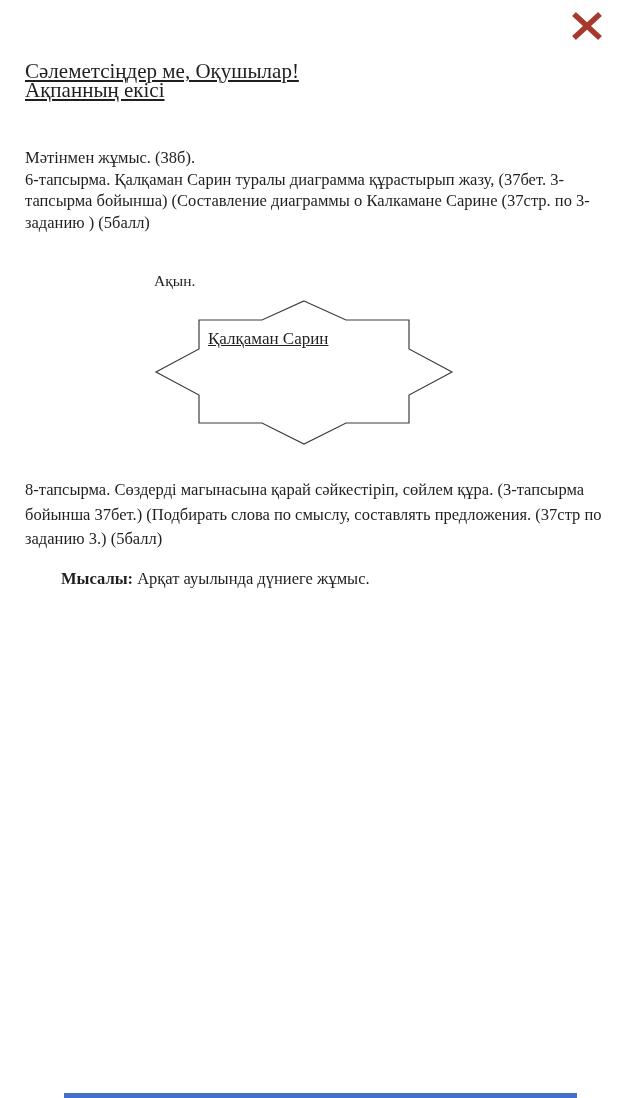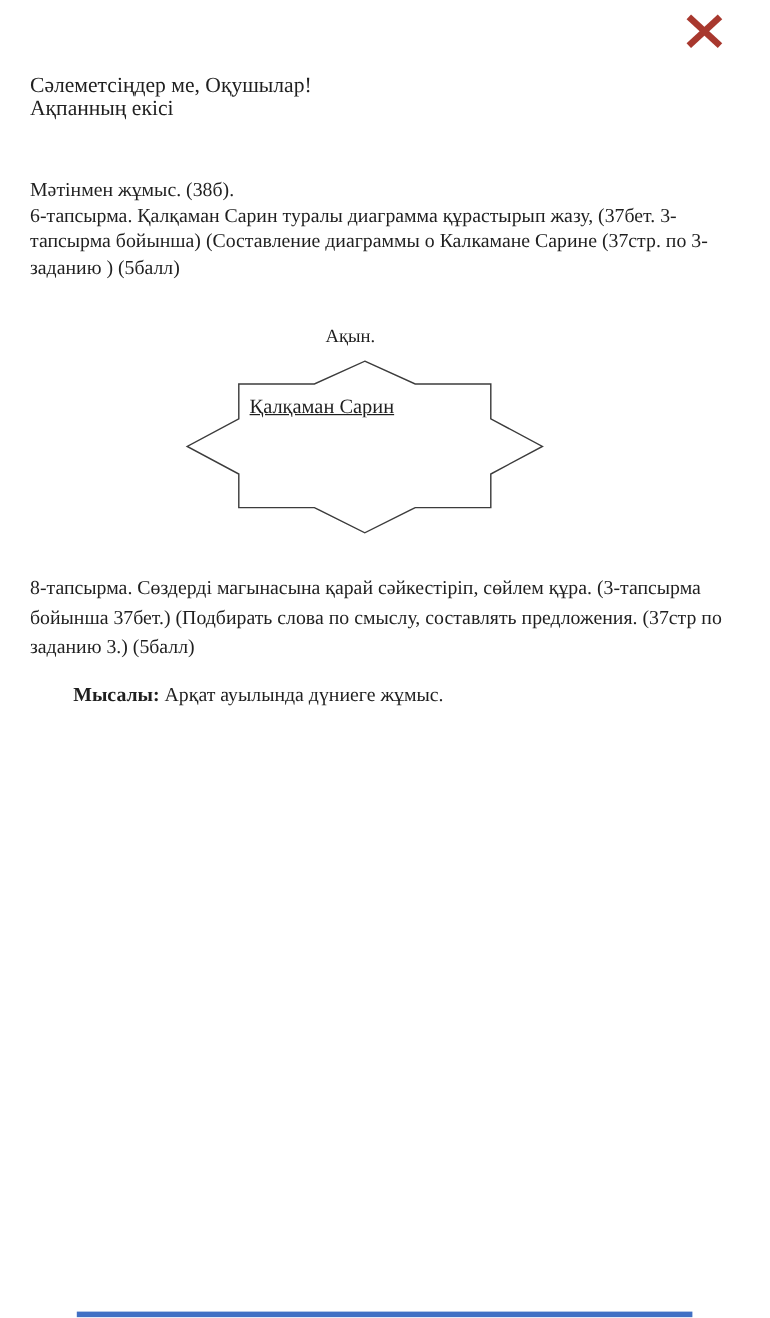--- a/index.html
+++ b/index.html
@@ -21,39 +21,40 @@
     cursor: pointer;
     background: transparent;
     border: none;
     padding: 0;
   }
   .header-block {
     position: absolute;
     left: 25px;
     top: 62px;
     width: 600px;
-    font-size: 18px;
+    font-size: 21px;
     line-height: 18.5px;
     font-weight: normal;
+    text-decoration: underline;
   }
   .task6-block {
     position: absolute;
     left: 25px;
     top: 147px;
     width: 604px;
     font-size: 16.5px;
     line-height: 21.5px;
     font-weight: normal;
   }
   .diagram-label {
     position: absolute;
     left: 154px;
     top: 272px;
     width: 276px;
-    text-align: center;
+    text-align: left;
     font-size: 15.5px;
   }
   .star-svg {
     position: absolute;
     left: 154px;
     top: 299px;
   }
   .star-text {
     position: absolute;
     left: 208px;

